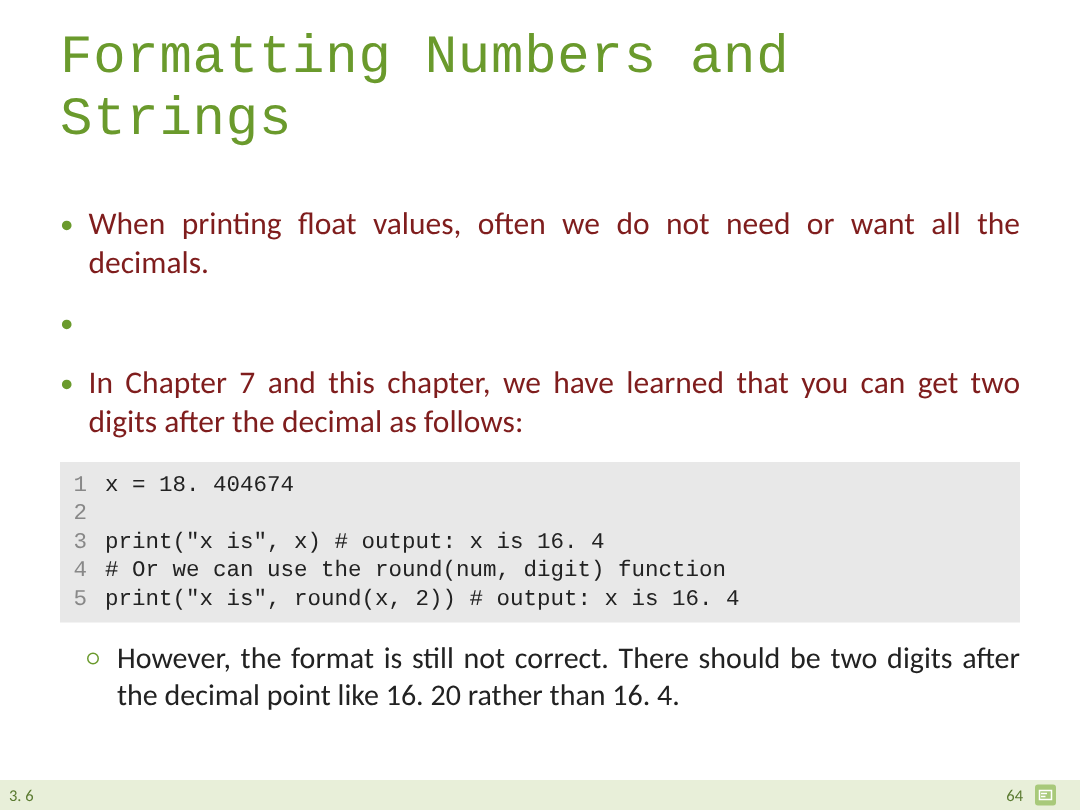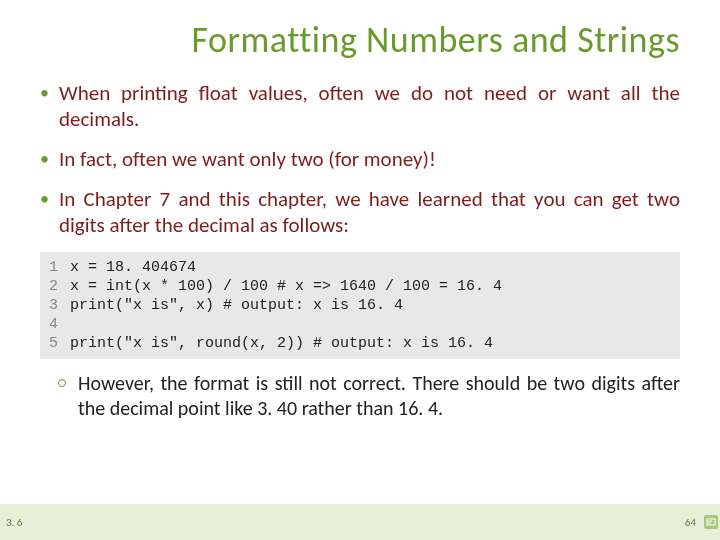--- a/index.html
+++ b/index.html
@@ -14,23 +14,24 @@
   .slide {
     width: 100%;
     height: 100%;
     padding: 18px 40px 0 40px;
     position: relative;
   }
   .title {
     font-size: 36px;
     font-weight: 400;
     color: #6a9a2c;
-    text-align: right;
-    margin-bottom: 18px;
+    text-align: left;
+    margin-bottom: 36px;
     letter-spacing: 0.5px;
+    font-family: Liberation Mono, monospace;
   }
   .bullet {
     display: flex;
     align-items: flex-start;
     margin: 10px 0 14px 0;
   }
   .bullet .dot {
     color: #6a9a2c;
     font-size: 18px;
     line-height: 26px;
@@ -83,26 +84,26 @@
   }
   .code {
     color: #222;
     white-space: pre;
   }
   .footer {
     position: absolute;
     bottom: 0;
     left: 0;
     width: 100%;
-    height: 36px;
+    height: 20px;
     background: #e8efd9;
     display: flex;
     justify-content: space-between;
     align-items: center;
-    padding: 0 2px 0 6px;
+    padding: 0 16px 0 6px;
     font-size: 11px;
     color: #5a7a30;
   }
   .footer .right {
     display: flex;
     align-items: center;
     gap: 8px;
   }
   .footer .icon {
     width: 14px;
@@ -123,53 +124,52 @@
 
   <h1 class="title">Formatting Numbers and Strings</h1>
 
   <div class="bullet">
     <span class="dot">•</span>
     <span class="text">When printing float values, often we do not need or want all the decimals.</span>
   </div>
 
   <div class="bullet">
     <span class="dot">•</span>
-    <span class="text">In fact, often we want only two (for money)!</span>
   </div>
 
   <div class="bullet">
     <span class="dot">•</span>
     <span class="text">In Chapter 7 and this chapter, we have learned that you can get two digits after the decimal as follows:</span>
   </div>
 
   <div class="code-block">
     <div class="code-row">
       <span class="lineno">1</span>
       <span class="code">x = 18. 404674</span>
     </div>
     <div class="code-row">
       <span class="lineno">2</span>
-      <span class="code">x = int(x * 100) / 100 # x =&gt; 1640 / 100 = 16. 4</span>
     </div>
     <div class="code-row">
       <span class="lineno">3</span>
       <span class="code">print("x is", x) # output: x is 16. 4</span>
     </div>
     <div class="code-row">
       <span class="lineno">4</span>
+      <span class="code"># Or we can use the round(num, digit) function</span>
     </div>
     <div class="code-row">
       <span class="lineno">5</span>
       <span class="code">print("x is", round(x, 2)) # output: x is 16. 4</span>
     </div>
   </div>
 
   <div class="sub-bullet">
     <span class="ring"></span>
-    <span class="text">However, the format is still not correct. There should be two digits after the decimal point like 3. 40 rather than 16. 4.</span>
+    <span class="text">However, the format is still not correct. There should be two digits after the decimal point like 16. 20 rather than 16. 4.</span>
   </div>
 
 </div>
 
 <div class="footer">
   <span>3. 6</span>
   <div class="right">
     <span>64</span>
     <span class="icon">
       <svg width="10" height="10" viewBox="0 0 10 10">

